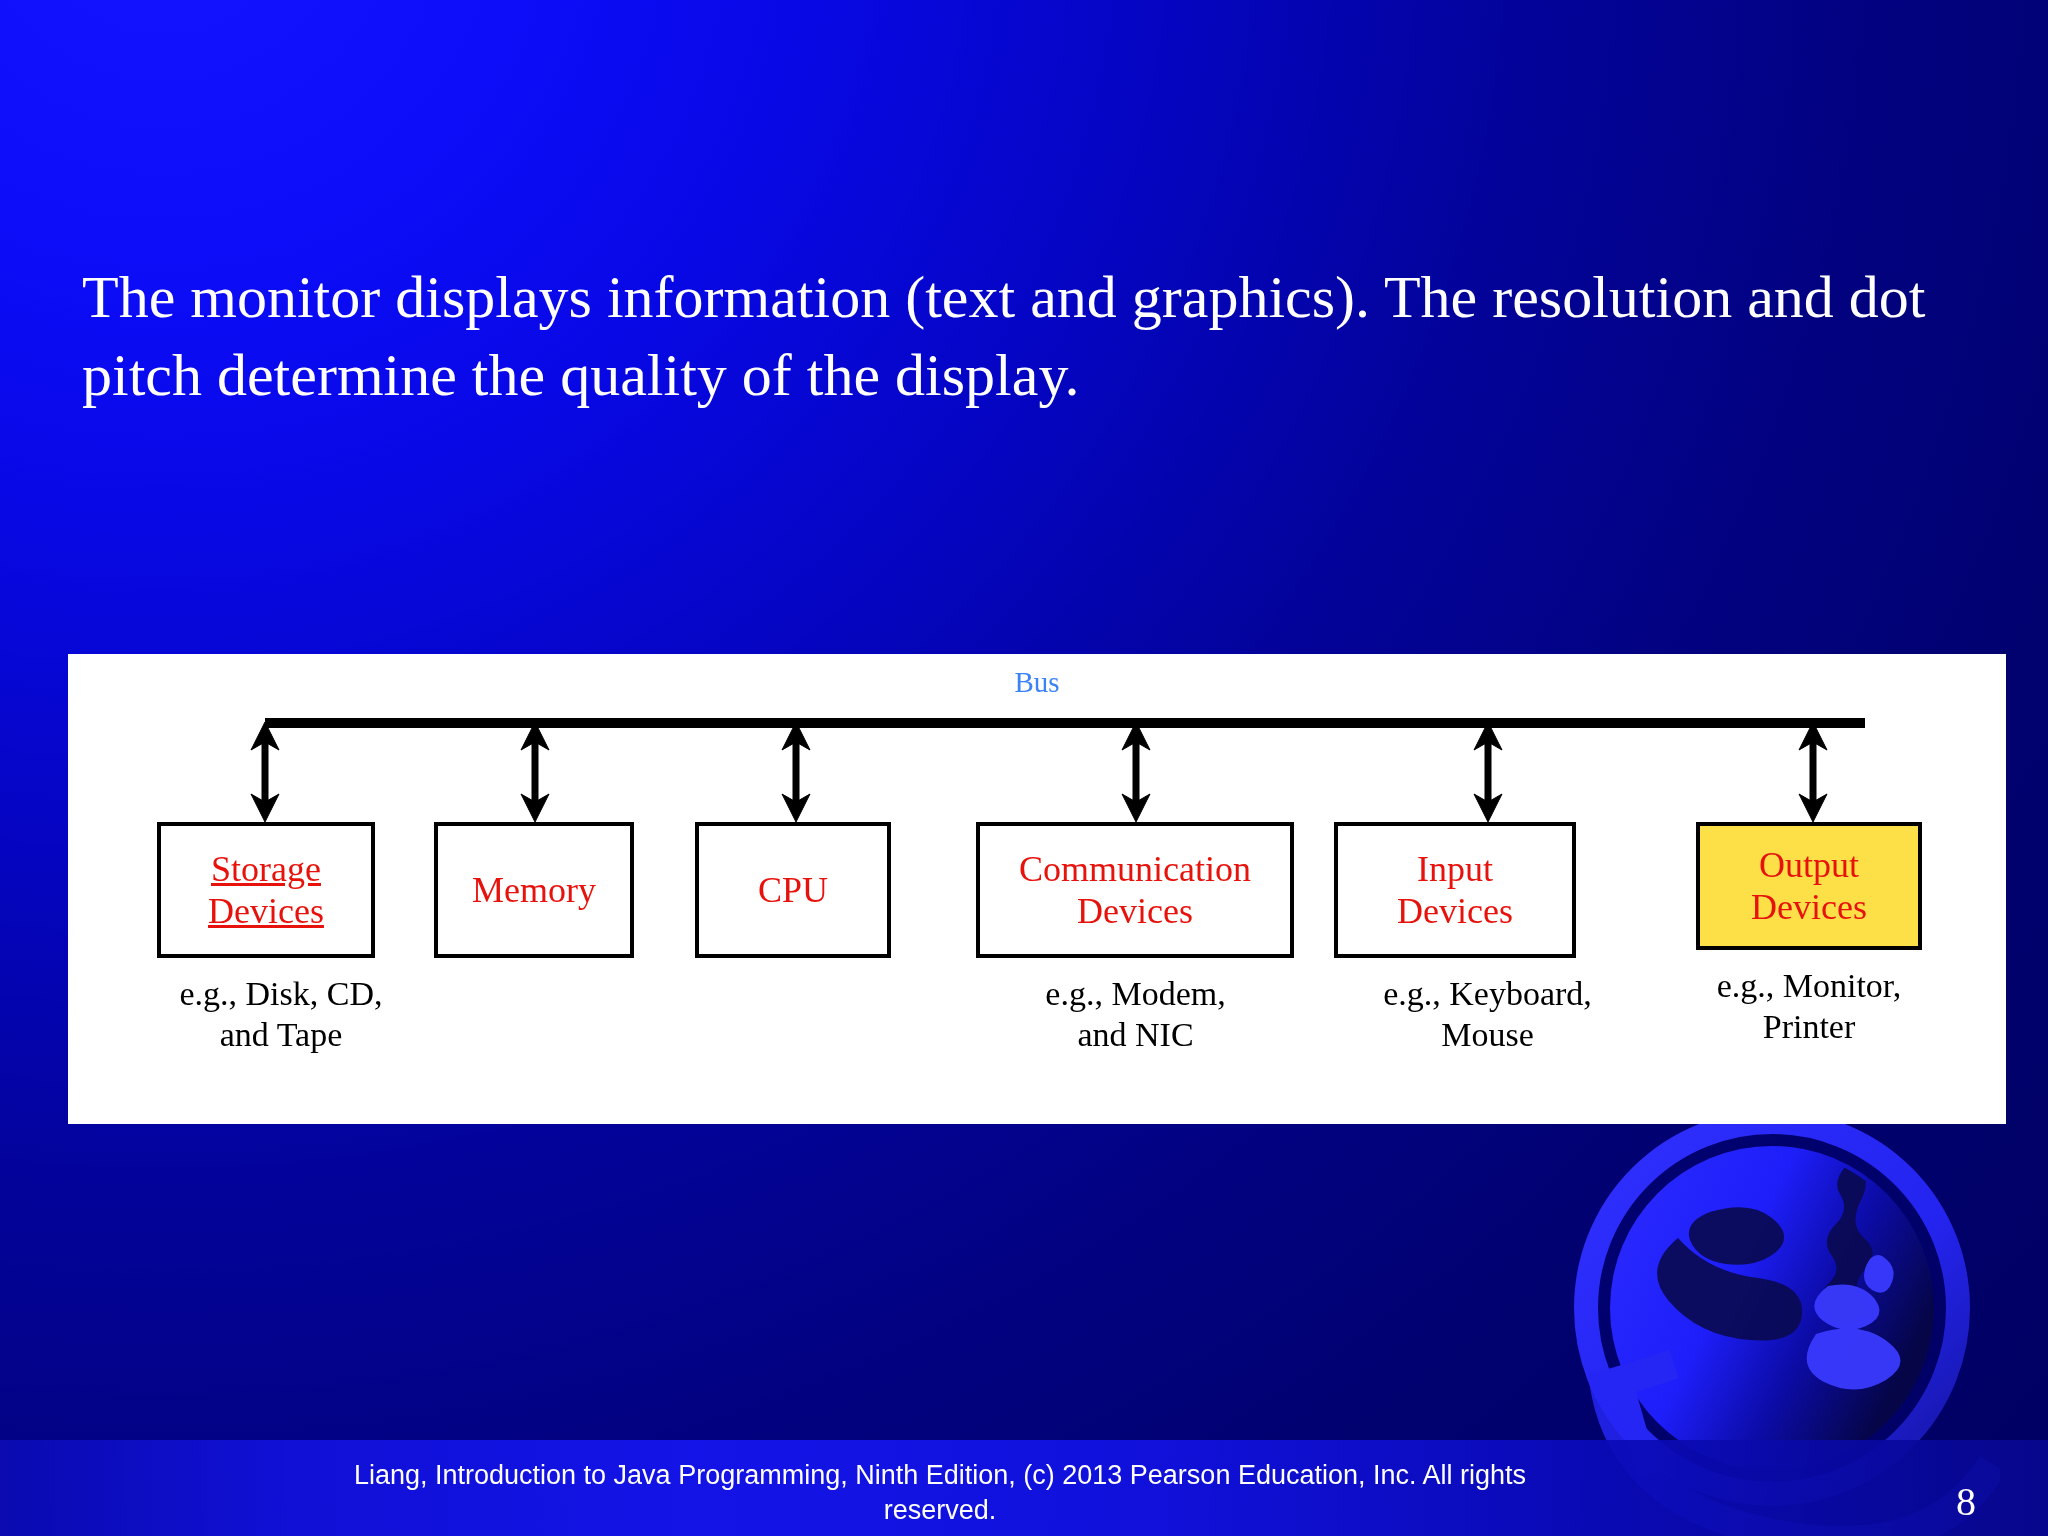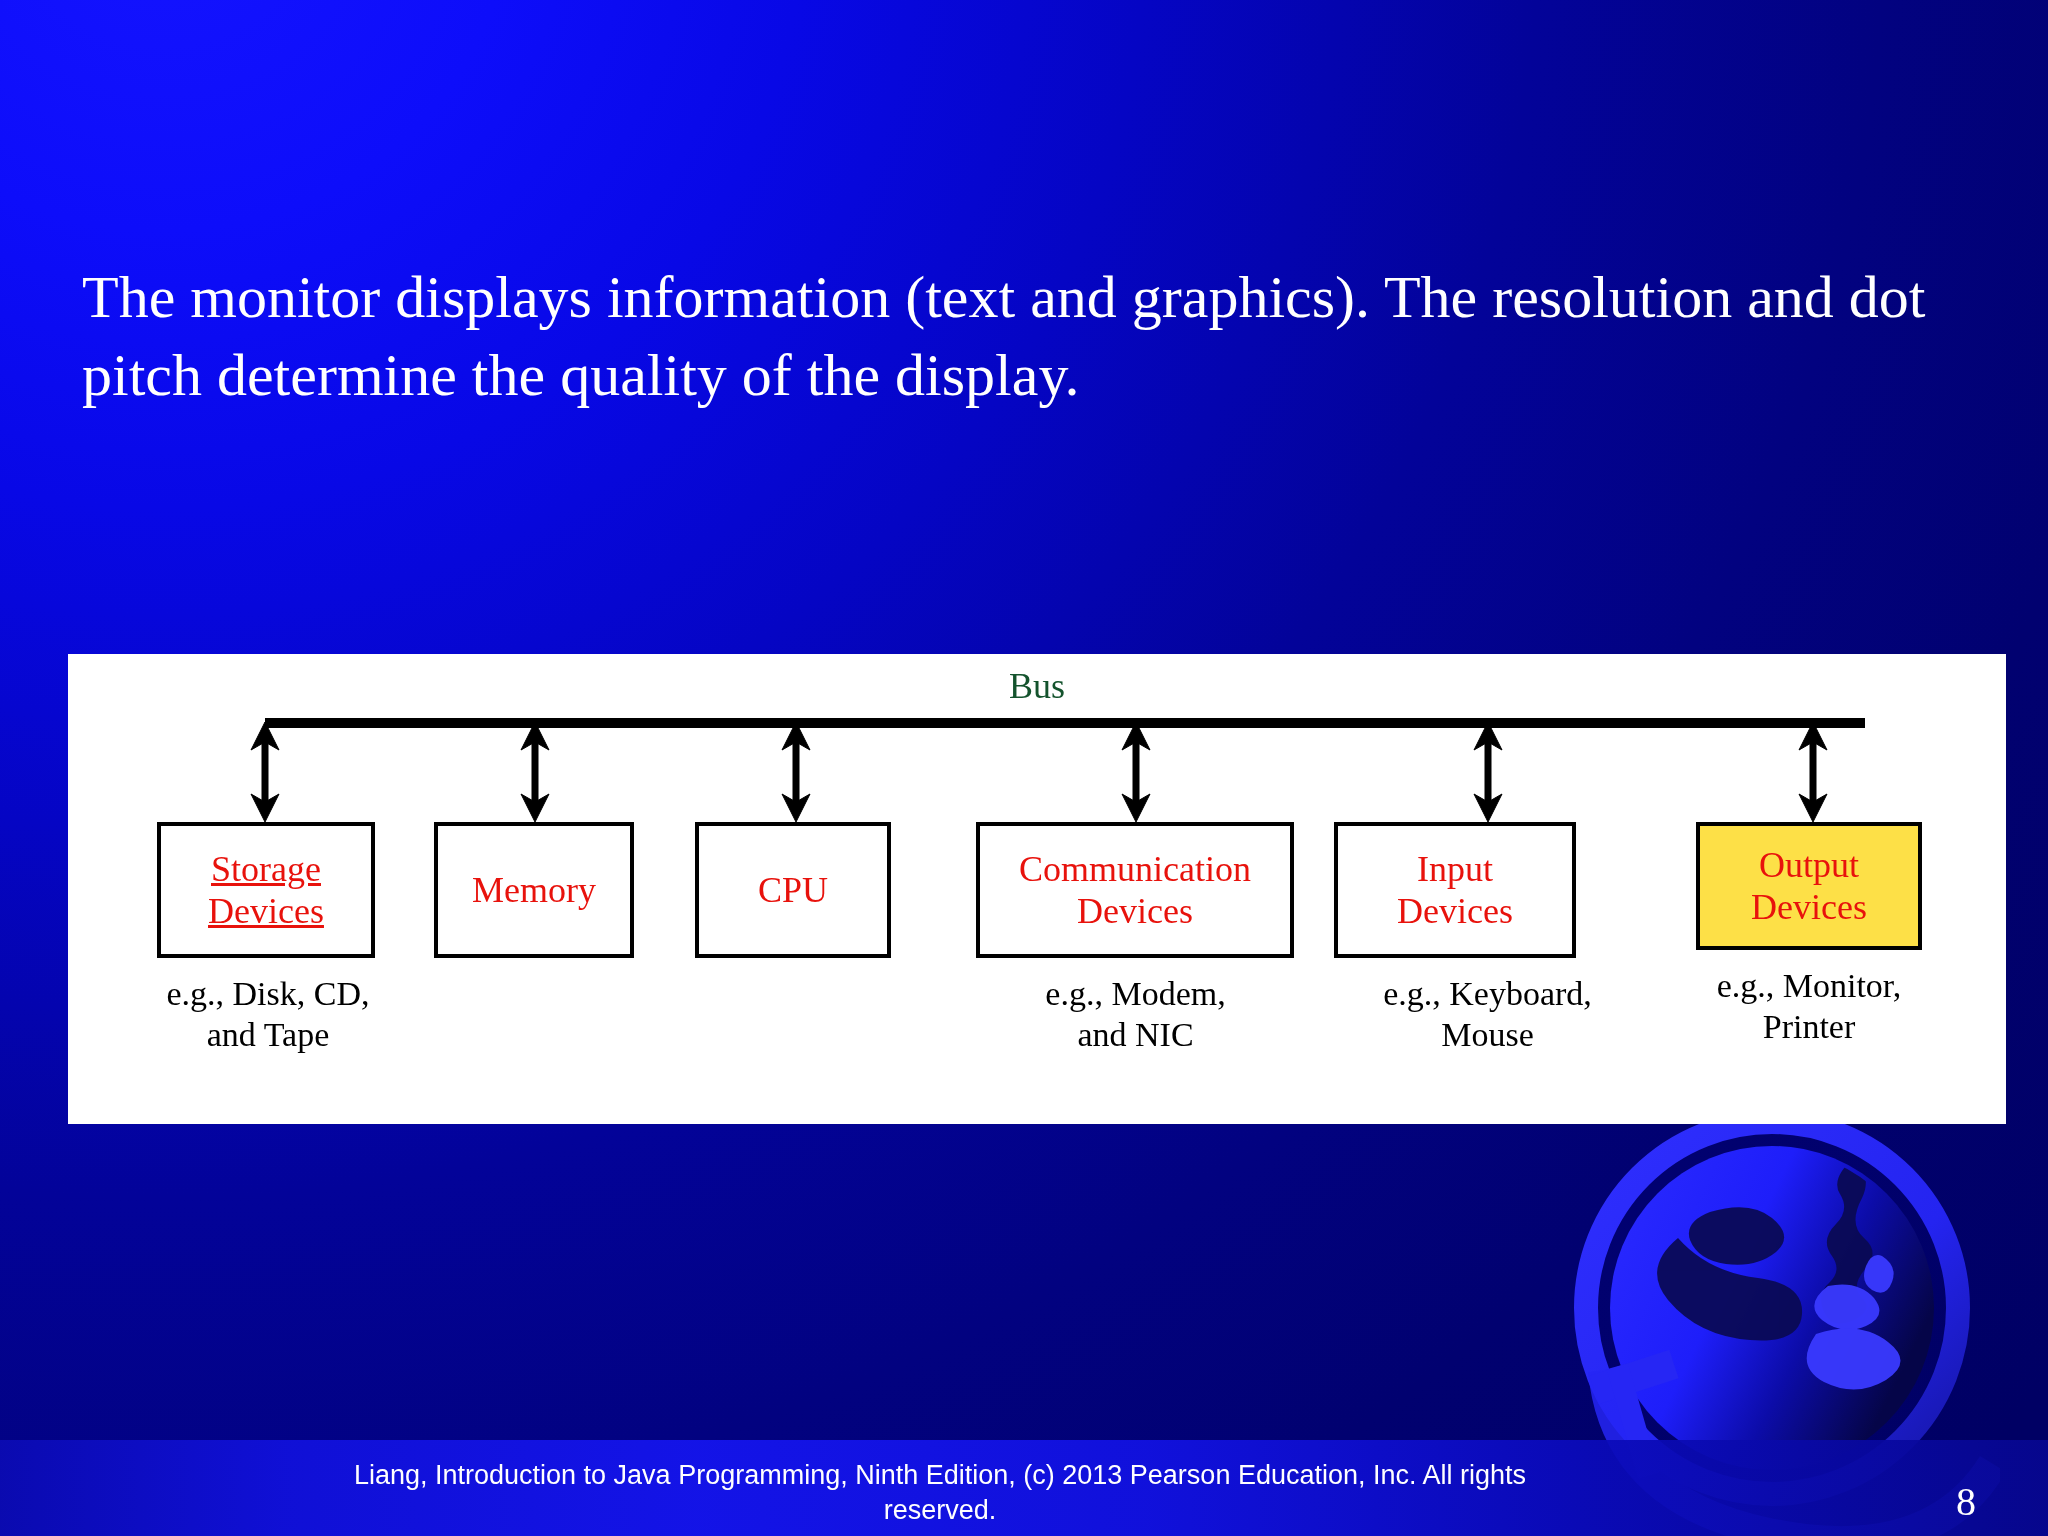--- a/index.html
+++ b/index.html
@@ -77,22 +77,22 @@
     height: 470px;
     background: #FFFFFF;
   }
 
   #bus-label {
     position: absolute;
     left: 0;
     top: 14px;
     width: 100%;
     text-align: center;
-    color: #14532d;
-    font-size: 36px;
+    color: #3b82f6;
+    font-size: 29px;
     line-height: 1;
   }
 
   
   #bus-bar {
     position: absolute;
     left: 197px;
     top: 64px;
     width: 1600px;
     height: 10px;
@@ -279,21 +279,21 @@
       </g>
         </svg>
     </div>
 
     <div class="dev-box" style="left:89px; width:218px; height:136px;text-decoration:underline;">
       <span>
         <span>Storage</span><br>
         <span>Devices</span>
       </span>
     </div>
-    <div class="dev-caption" style="left:55px; top:320px; width:290px;">
+    <div class="dev-caption" style="left:68px; top:320px; width:290px;">
       <span>e.g., Disk, CD,</span><br>
       <span>and Tape</span>
     </div>
 
     <div class="dev-box" style="left:366px; width:200px; height:136px;">
       <span>Memory</span>
     </div>
 
     <div class="dev-box" style="left:627px; width:196px; height:136px;">
       <span>CPU</span>

